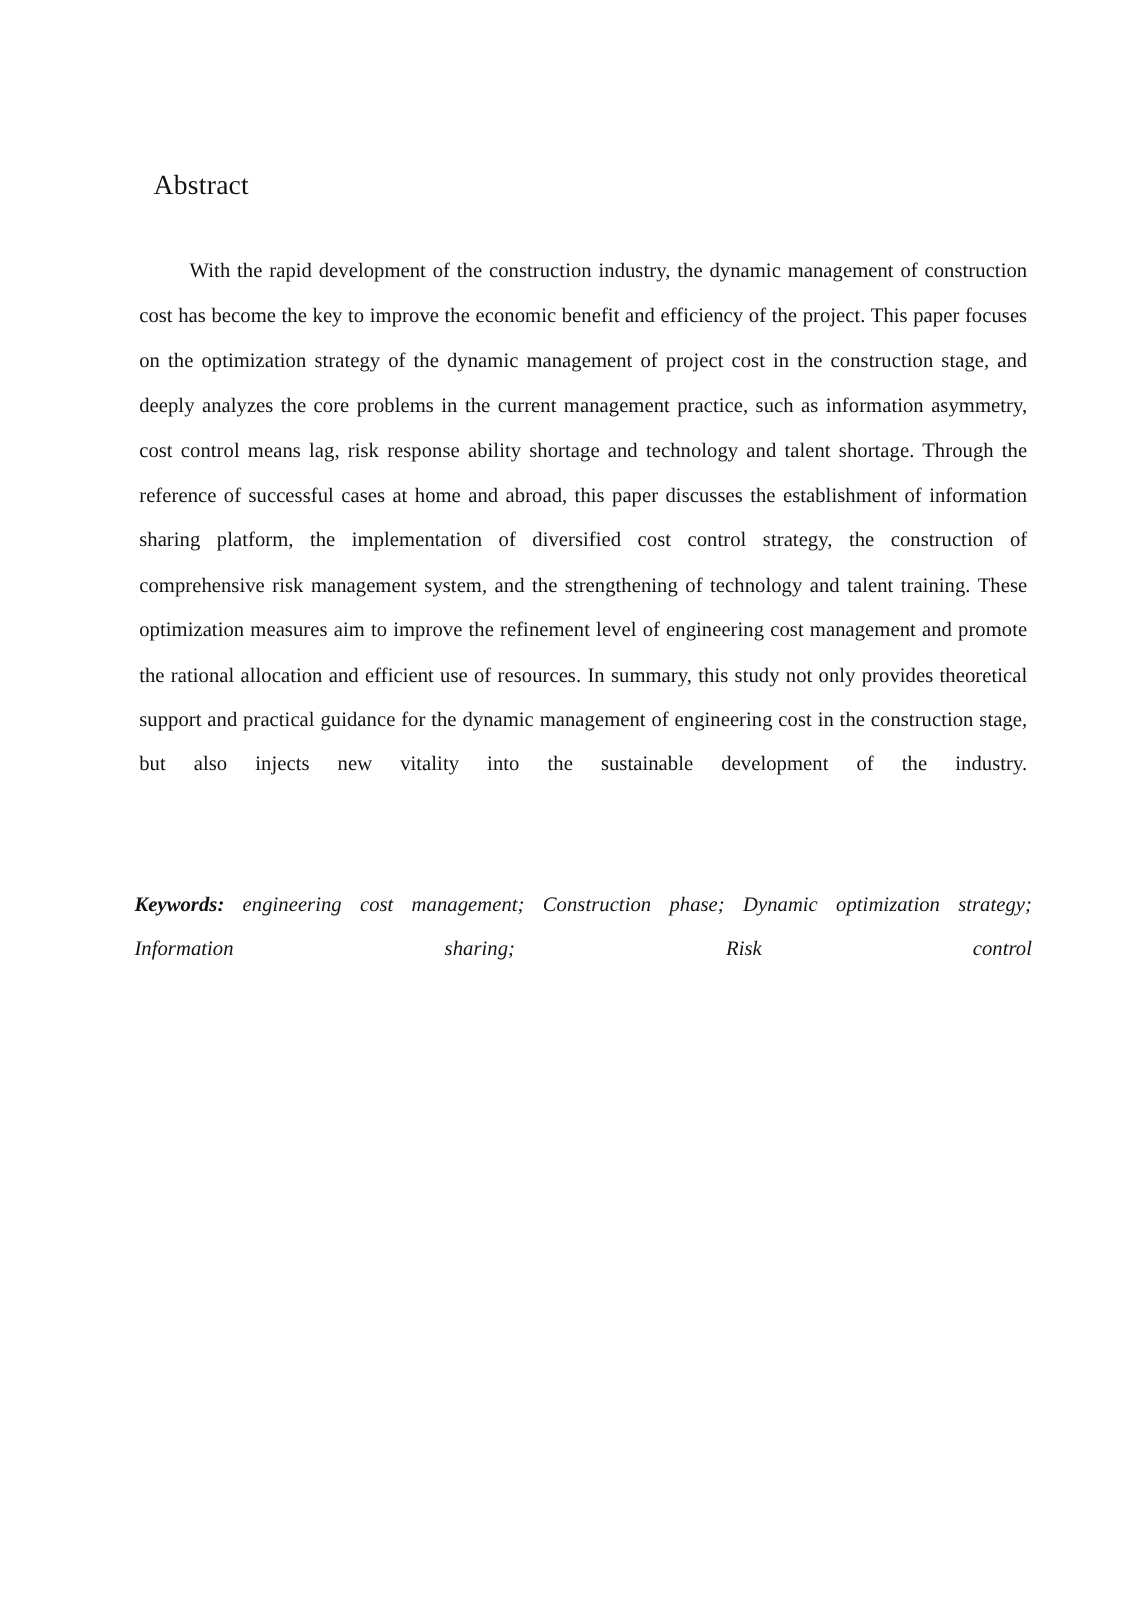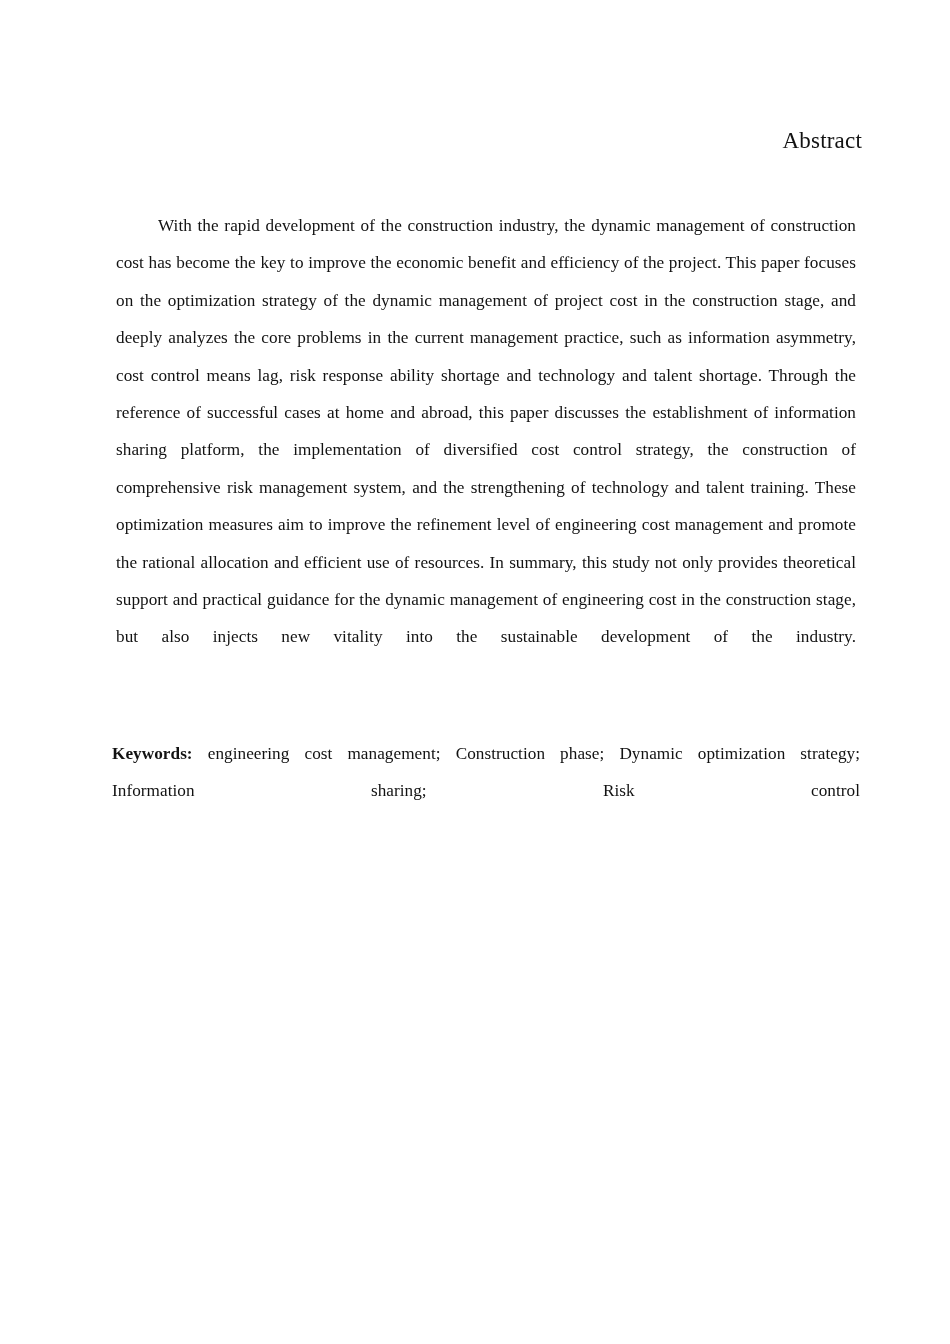--- a/index.html
+++ b/index.html
@@ -26,26 +26,26 @@
     height: 1344px;
     box-sizing: border-box;
   }
 
   
   .doc-title {
     position: absolute;
     left: 112px;
     top: 124px;
     width: 748px;
-    text-align: right;
+    text-align: left;
     font-size: 23px;
     line-height: 30px;
     font-weight: normal;
     letter-spacing: 0.2px;
-    margin: 2px;
+    margin: 16px;
   }
 
   
   .content {
     position: absolute;
     left: 112px;
     top: 203px;
     width: 748px;
   }
 
@@ -62,20 +62,21 @@
 
   p.keywords {
     margin: 0;
     padding-top: 37.4px;
     font-size: 17.2px;
     line-height: 37.4px;
     text-align: justify;
     text-justify: inter-word;
     text-indent: 0;
     letter-spacing: 0.05px;
+    font-style: italic;
   }
 
   p.keywords .kw-label {
     font-weight: bold;
   }
 
   
   p.body-par::after,
   p.keywords::after {
     content: "";

